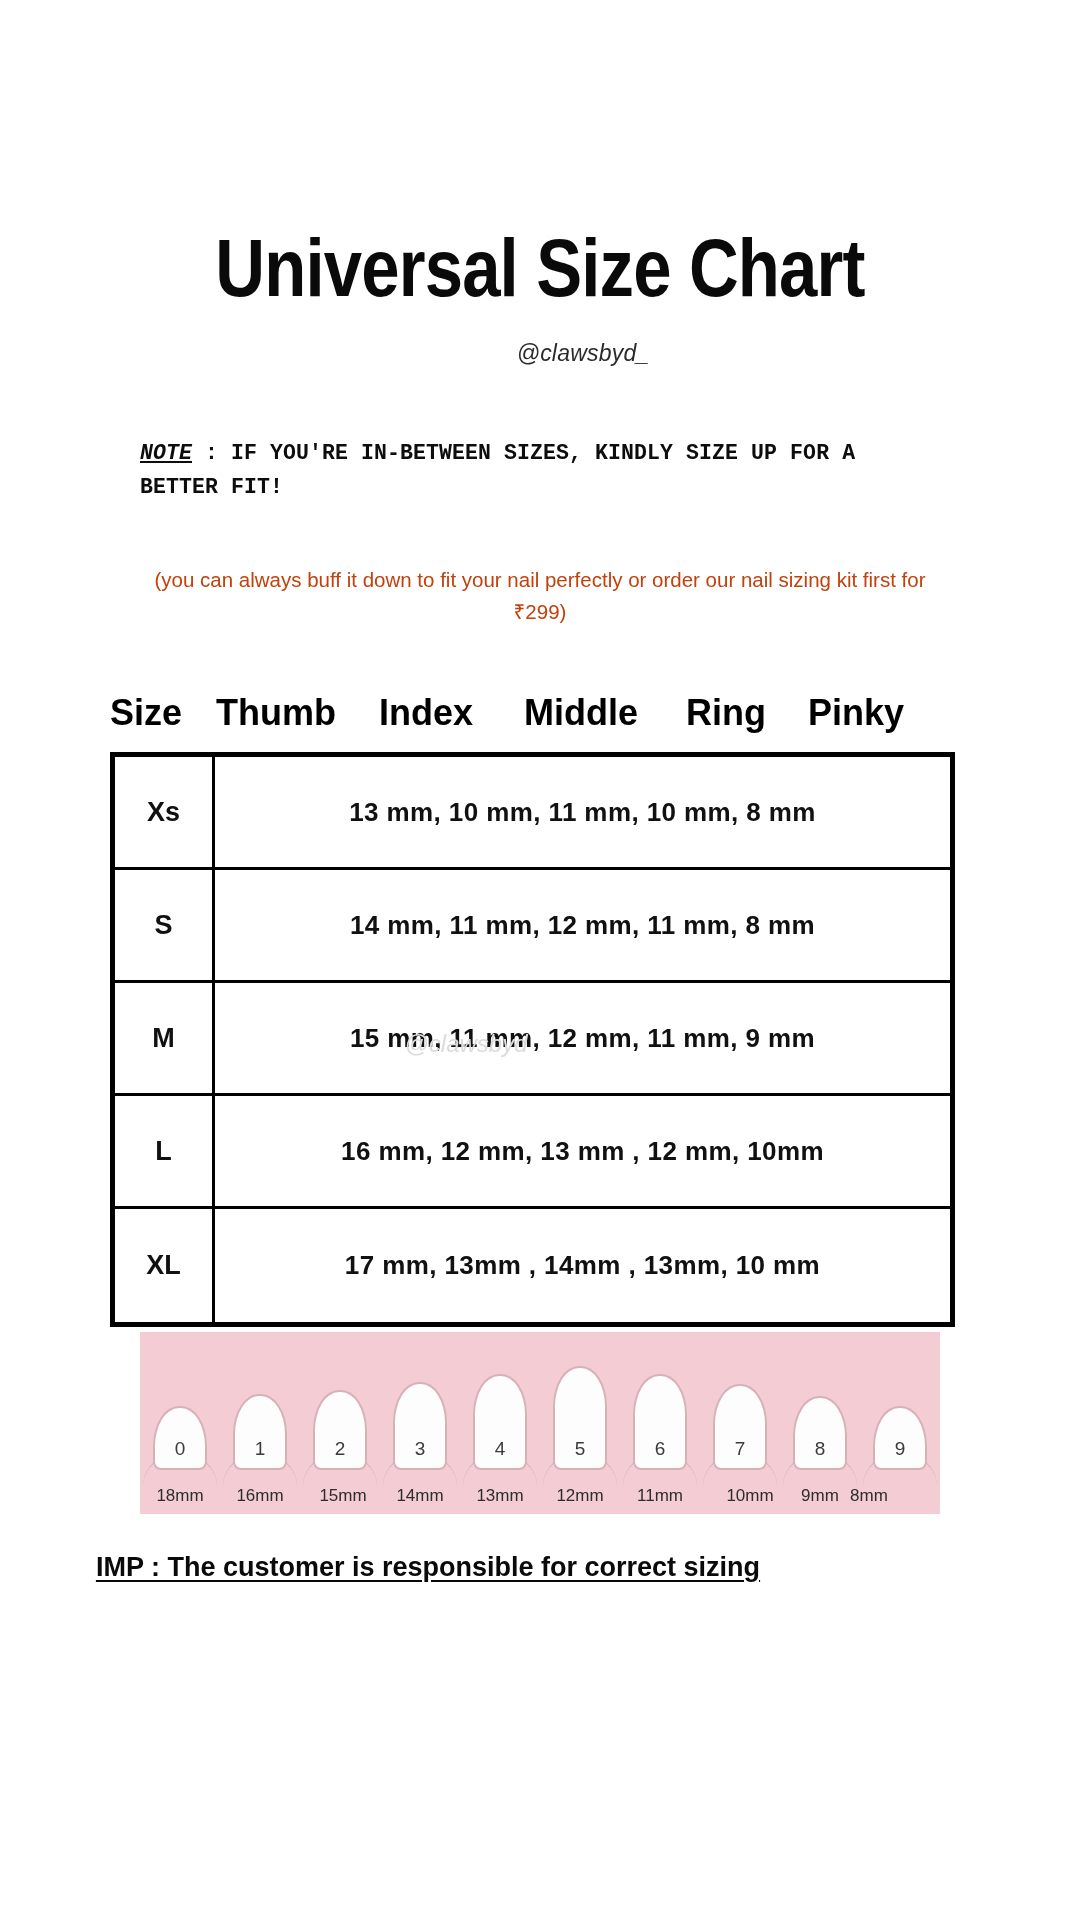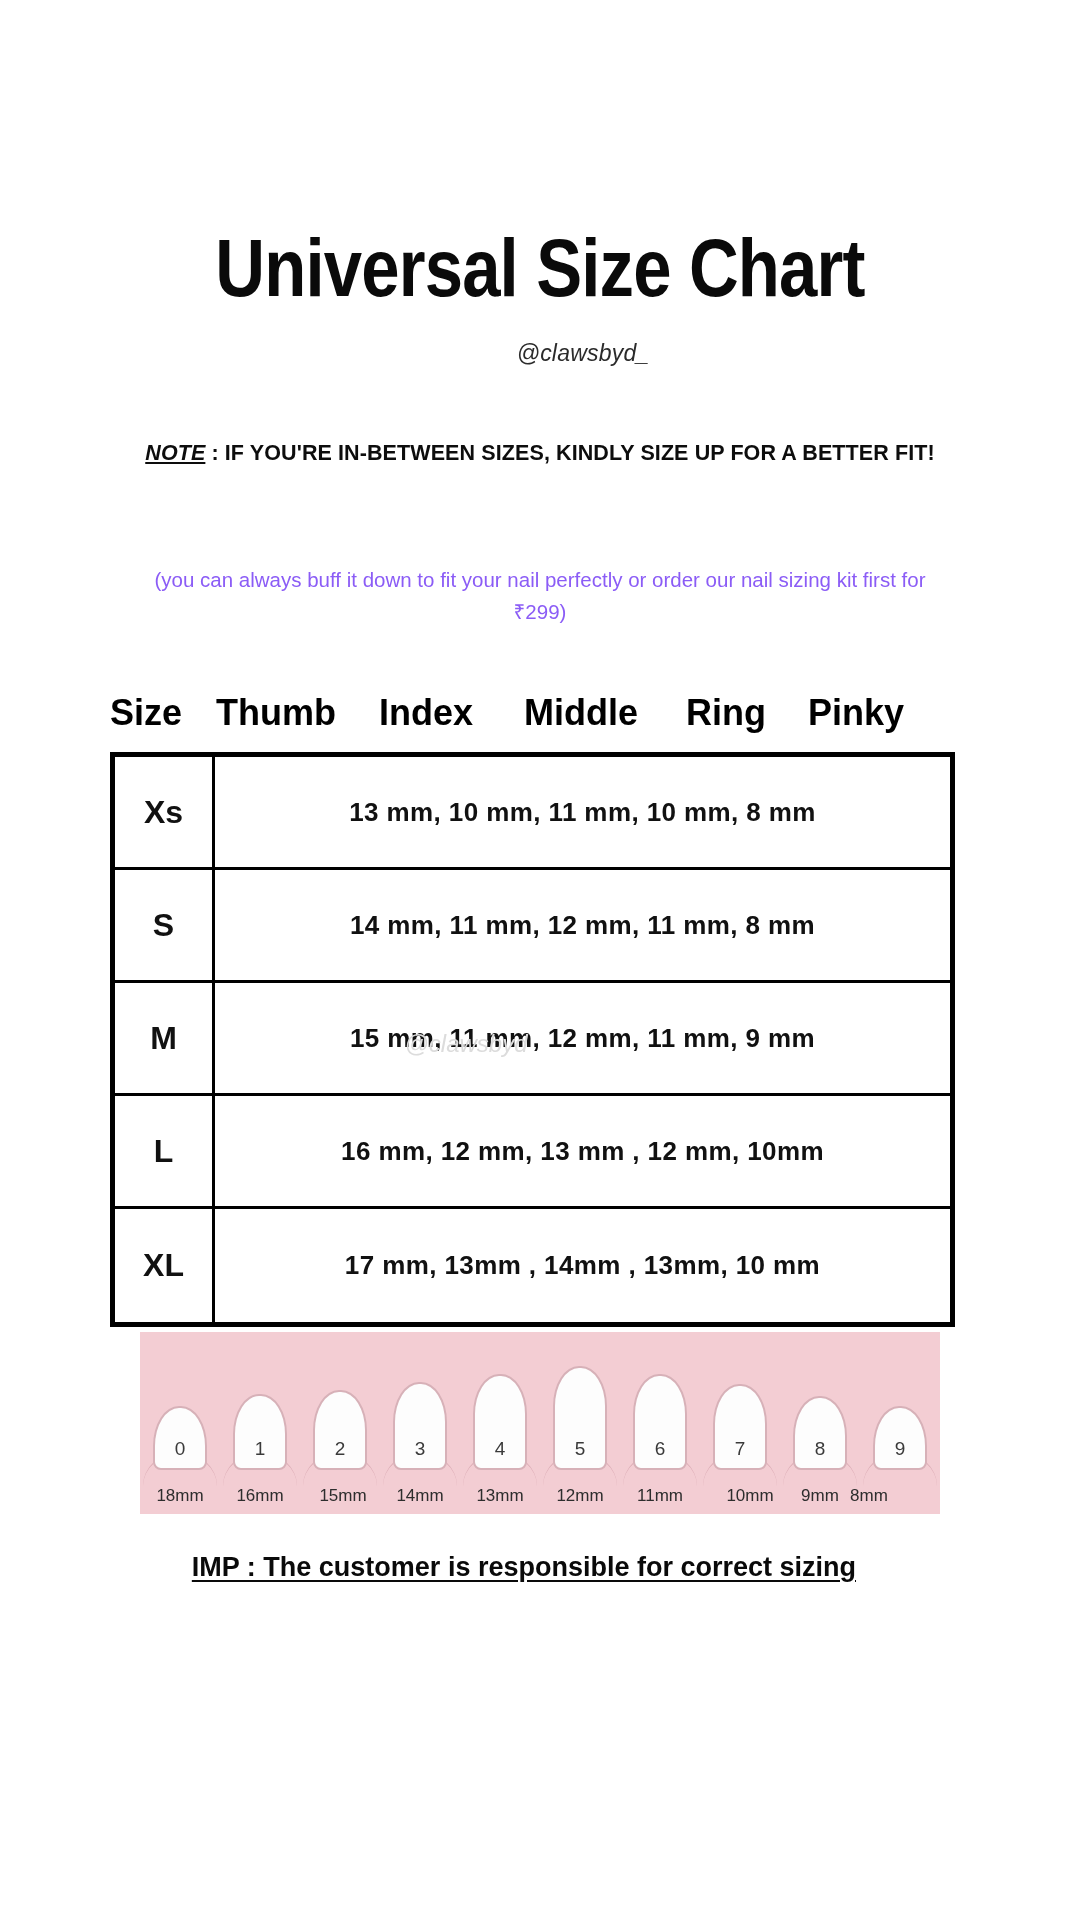--- a/index.html
+++ b/index.html
@@ -51,41 +51,42 @@
     letter-spacing: 0.2px;
     padding-left: 86px;
   }
 
   
   .note {
     position: absolute;
     top: 436px;
     left: 140px;
     width: 800px;
-    text-align: center;
+    text-align: left;
     font-size: 21.5px;
     font-weight: bold;
     line-height: 34px;
     letter-spacing: 0.1px;
     color: #0d0d0d;
+    font-family: Liberation Mono, monospace;
   }
   .note .u-italic {
     font-style: italic;
     text-decoration: underline;
   }
 
   .subnote {
     position: absolute;
     top: 564px;
     left: 150px;
     width: 780px;
     text-align: center;
     font-size: 20.5px;
     line-height: 32px;
-    color: #8b5cf6;
+    color: #c2410c;
     font-weight: normal;
   }
 
   
   .col-headers {
     position: absolute;
     top: 688px;
     left: 96px;
     width: 900px;
     height: 50px;
@@ -122,21 +123,21 @@
     position: relative;
   }
   .trow:last-child { border-bottom: none; }
 
   .cell-size {
     width: 100px;
     border-right: 3px solid #000;
     display: flex;
     align-items: center;
     justify-content: center;
-    font-size: 32px;
+    font-size: 27px;
     font-weight: bold;
   }
   .cell-vals {
     flex: 1;
     display: flex;
     align-items: center;
     justify-content: center;
     font-size: 26px;
     font-weight: bold;
     letter-spacing: 0.4px;
@@ -202,21 +203,21 @@
     font-size: 17px;
     color: #2d2d2d;
   }
 
   
   .footer {
     position: absolute;
     top: 1552px;
     left: 0;
     width: 856px;
-    text-align: right;
+    text-align: center;
     font-size: 27px;
     font-weight: bold;
     color: #0a0a0a;
   }
   .footer span {
     text-decoration: underline;
     text-underline-offset: 4px;
   }
 </style>
 </head>

